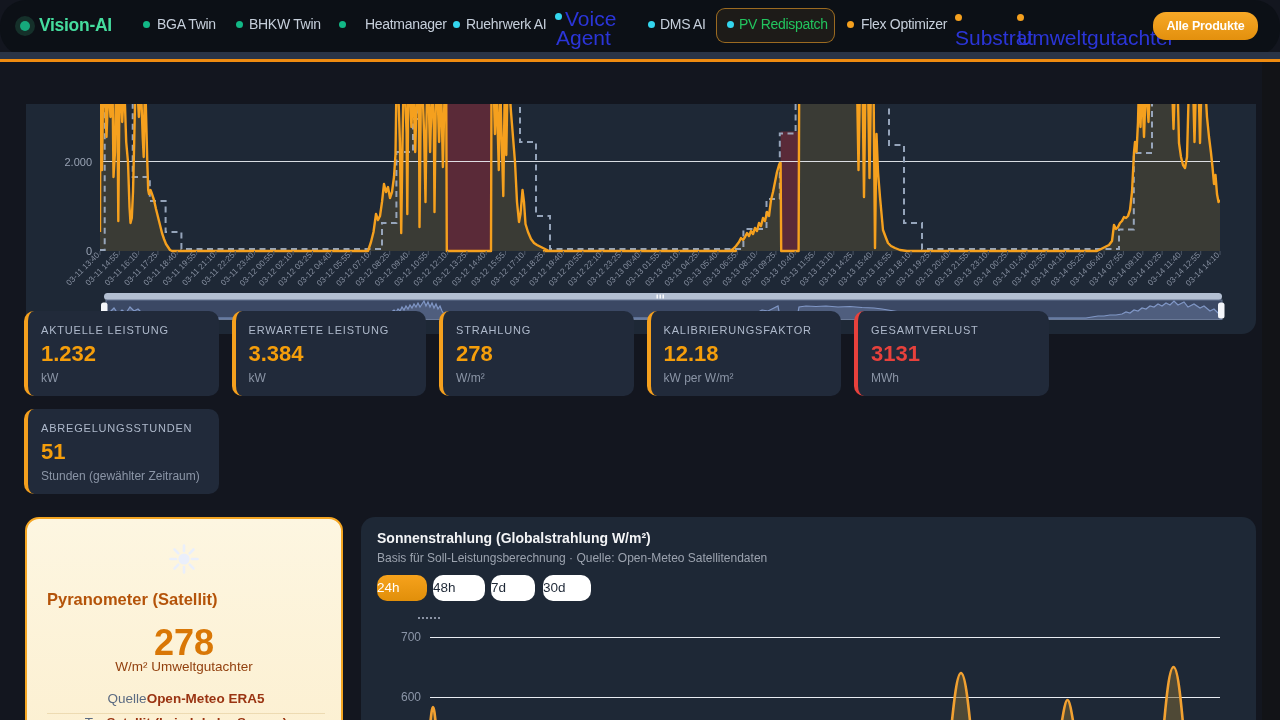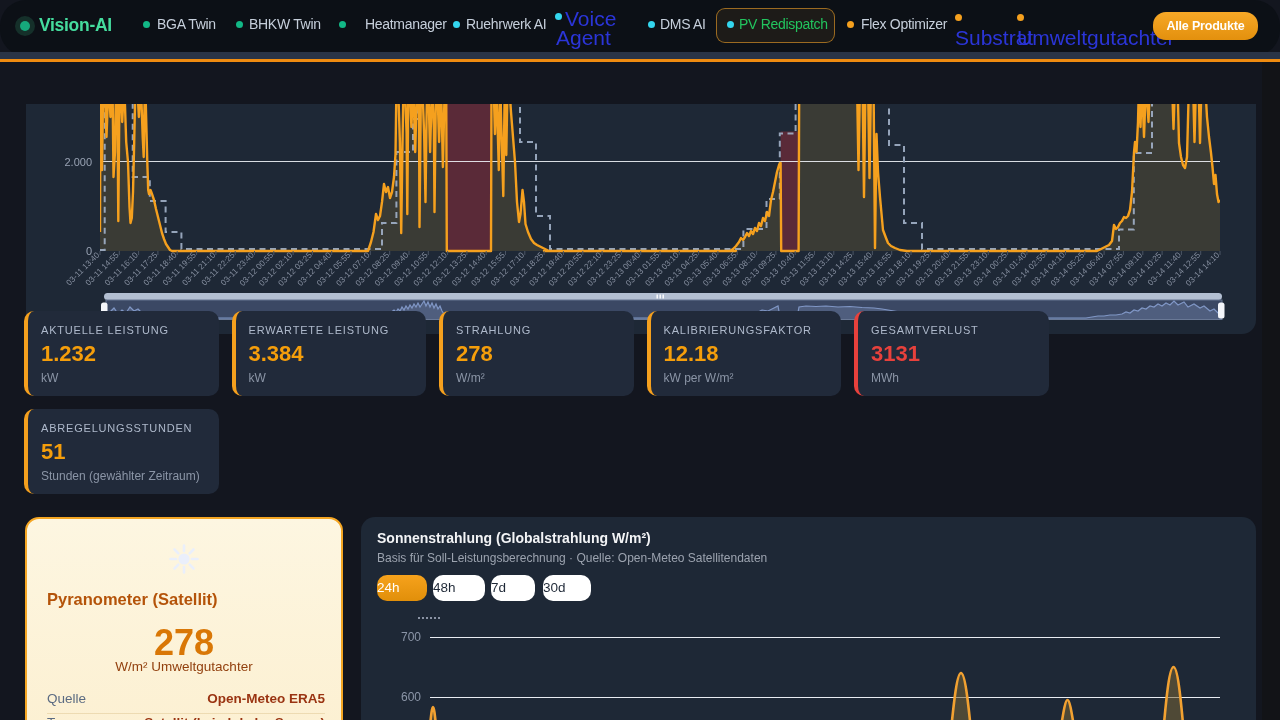--- a/index.html
+++ b/index.html
@@ -37,21 +37,21 @@
 .ku { font-size:12px; color:#8b95a6; margin-top:4px; }
 #kpi2 { position:absolute; left:24px; top:409px; width:194.5px; }
 
 #pyr { position:absolute; left:25px; top:517px; width:318px; height:260px;
   background:linear-gradient(180deg,#fdf6e1,#fcefcf); border:2px solid #f5a623; border-radius:14px;
   overflow:hidden; }
 #pyr .sun { position:absolute; left:142px; top:25px; }
 #pyr h3 { position:absolute; left:20px; top:71px; font-size:16.5px; color:#b45309; }
 #pyr .big { position:absolute; left:0; top:103px; width:100%; text-align:center; font-size:36px; font-weight:bold; color:#d97706; }
 #pyr .unit { position:absolute; left:0; top:140px; width:100%; text-align:center; font-size:13.5px; color:#92400e; }
-#pyr .row { position:absolute; left:20px; width:278px; display:flex; justify-content:space-between;
+#pyr .row { position:absolute; left:20px; width:278px; display:flex; justify-content:center;
   font-size:13.5px; }
 #pyr .row .k { color:#5b6b82; }
 #pyr .row .v { color:#9a3412; font-weight:bold; }
 #pyr .div { position:absolute; left:20px; width:278px; border-top:1px solid #eddbb2; }
 #solar { position:absolute; left:361px; top:517px; width:895px; height:203px; background:#1e2836;
   border-radius:14px 14px 0 0; overflow:hidden; }
 #solar h3 { position:absolute; left:16px; top:13px; font-size:14px; color:#f3f4f6; }
 #solar .sub { position:absolute; left:16px; top:34px; font-size:12px; color:#9ca3af; }
 .tbtn { position:absolute; top:58px; height:26px; border-radius:10px; background:#fff; color:#1f2937;
   font-size:13.5px; text-align:left; line-height:26px; }

